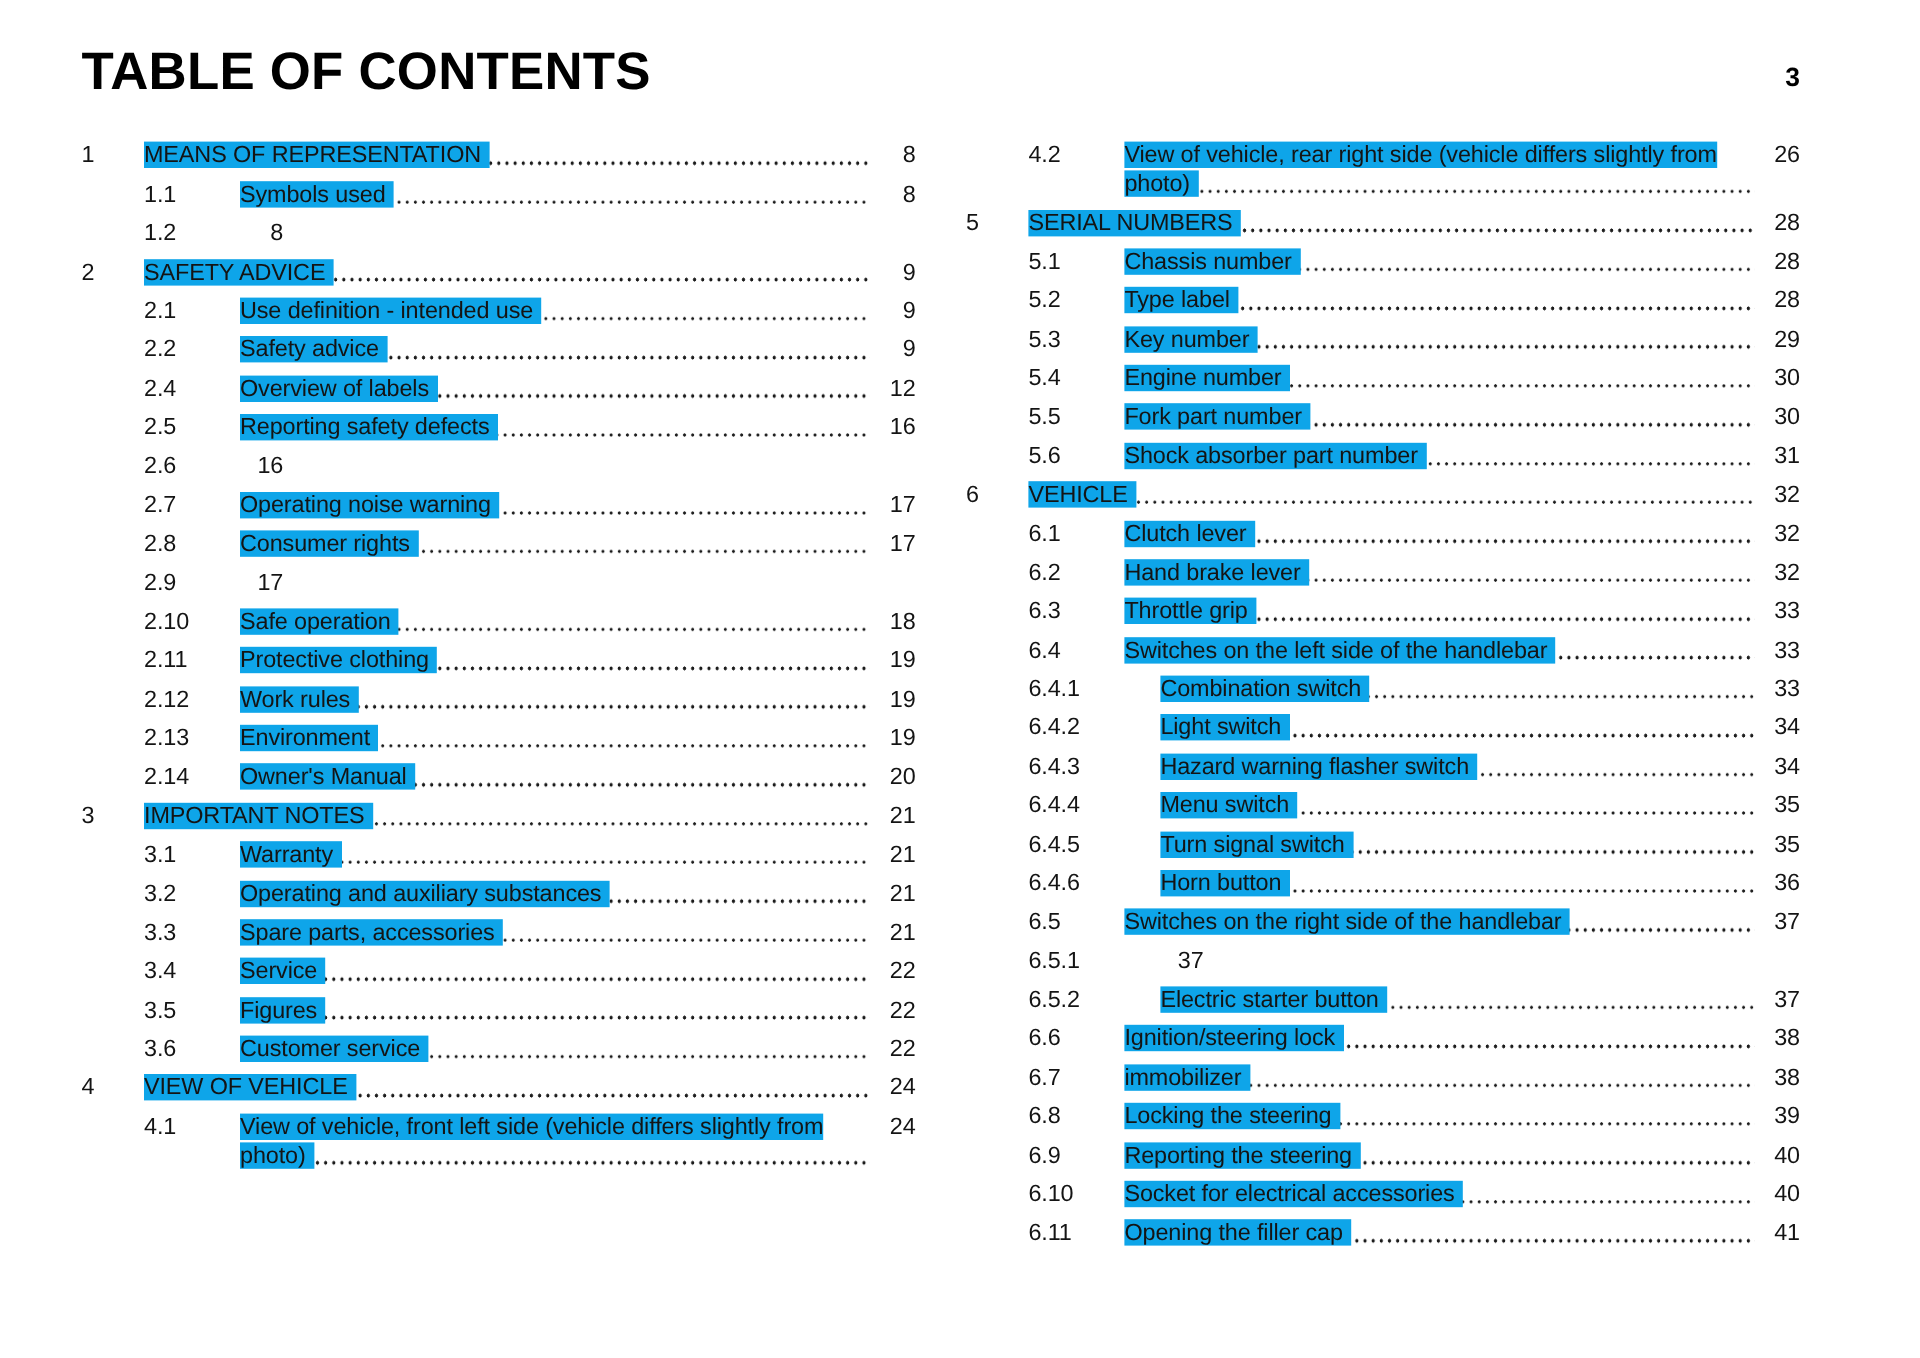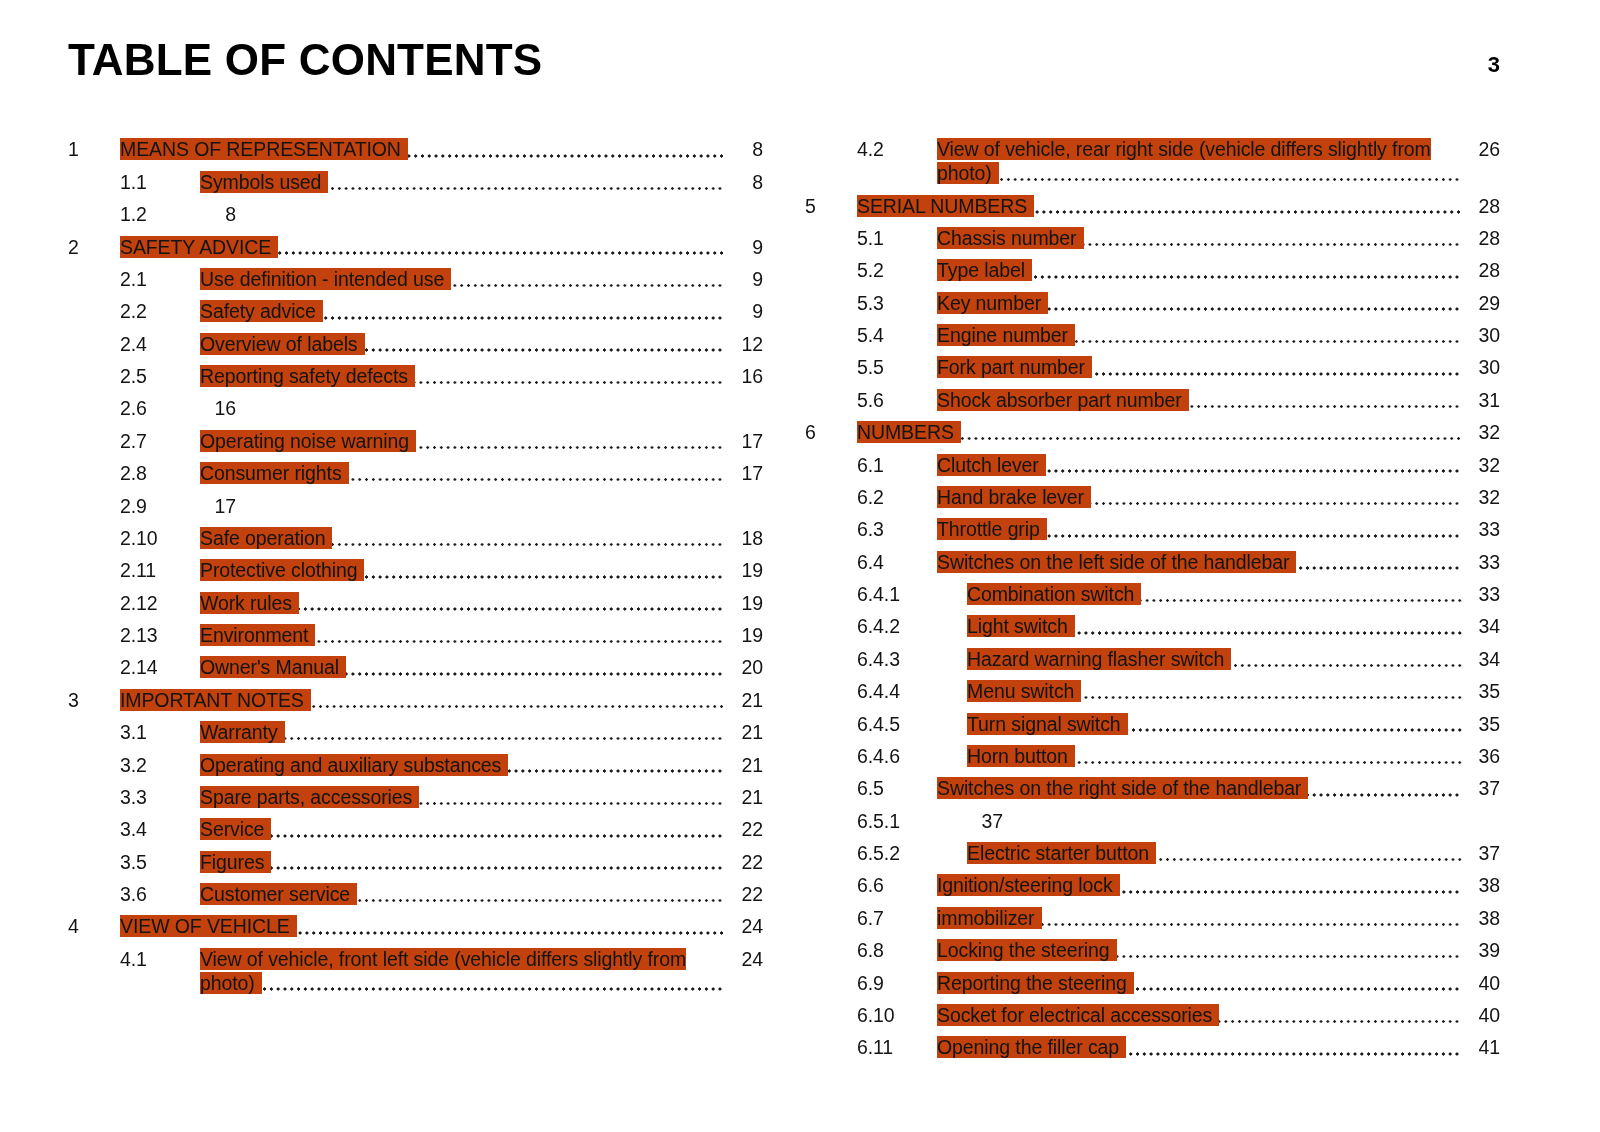--- a/index.html
+++ b/index.html
@@ -6,21 +6,21 @@
   html, body { background: #ffffff; }
   body {
     width: 1600px;
     height: 1132px;
     font-family: "Liberation Sans", sans-serif;
     color: #111111;
     overflow: hidden;
   }
   .page { padding: 36px 100px 0 68px; }
 
-  .page-header { position: relative; margin-bottom: 54px; }
+  .page-header { position: relative; margin-bottom: 34px; }
   .page-header h1 {
     font-size: 44px;
     font-weight: 700;
     letter-spacing: 0.2px;
     color: #000;
     line-height: 1.1;
   }
   .folio {
     position: absolute;
     right: 0;
@@ -58,21 +58,21 @@
     bottom: 4.5px;
     height: 3.5px;
     background-image: radial-gradient(circle, #1b1b1b 1.25px, transparent 1.6px);
     background-size: 6.8px 3.5px;
     background-repeat: repeat-x;
     background-position: left center;
   }
   .title {
     position: relative;
     z-index: 1;
-    background: #c2410c;
+    background: #0ea5e9;
     padding-right: 7px;
   }
   .pg {
     flex: 0 0 auto;
     min-width: 30px;
     margin-left: 6px;
     text-align: right;
   }
 </style>
 </head>
@@ -249,21 +249,21 @@
           <span class="body"><span class="title">Fork part number</span></span>
           <span class="pg">30</span>
         </div>
         <div class="entry level1">
           <span class="num">5.6</span>
           <span class="body"><span class="title">Shock absorber part number</span></span>
           <span class="pg">31</span>
         </div>
         <div class="entry level0">
           <span class="num">6</span>
-          <span class="body"><span class="title">NUMBERS</span></span>
+          <span class="body"><span class="title">VEHICLE</span></span>
           <span class="pg">32</span>
         </div>
         <div class="entry level1">
           <span class="num">6.1</span>
           <span class="body"><span class="title">Clutch lever</span></span>
           <span class="pg">32</span>
         </div>
         <div class="entry level1">
           <span class="num">6.2</span>
           <span class="body"><span class="title">Hand brake lever</span></span>

